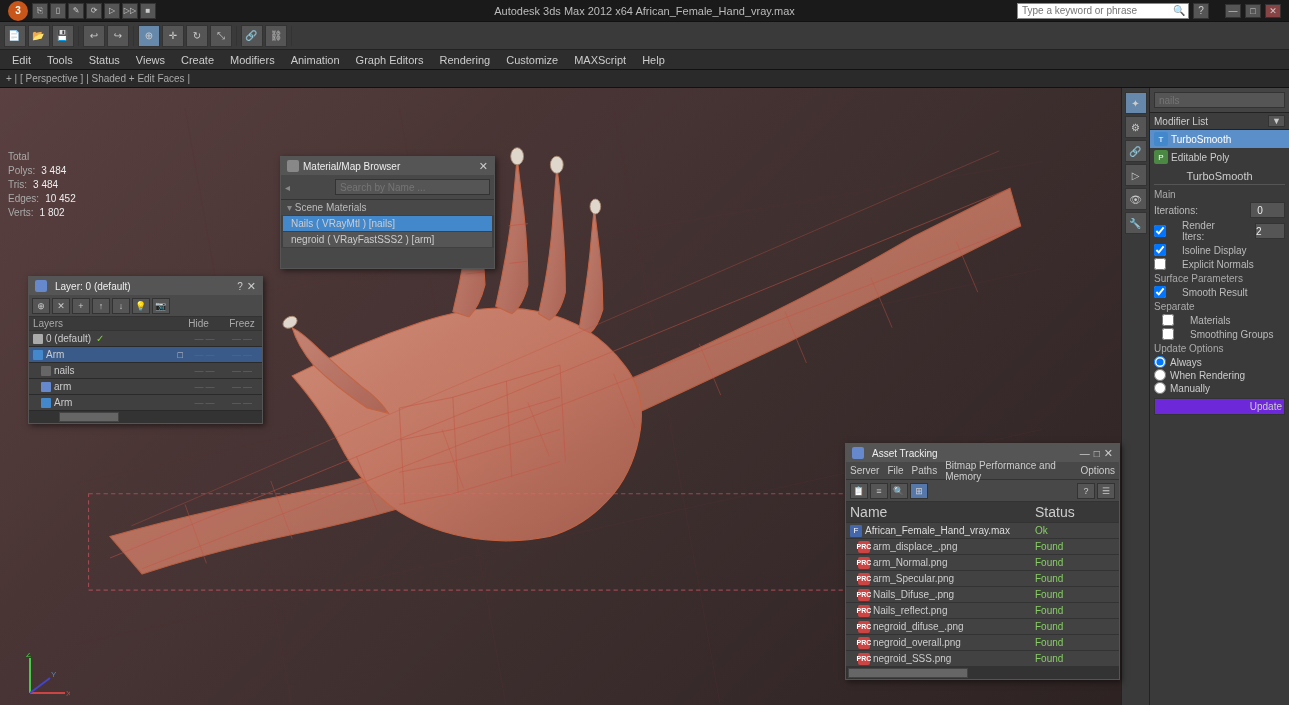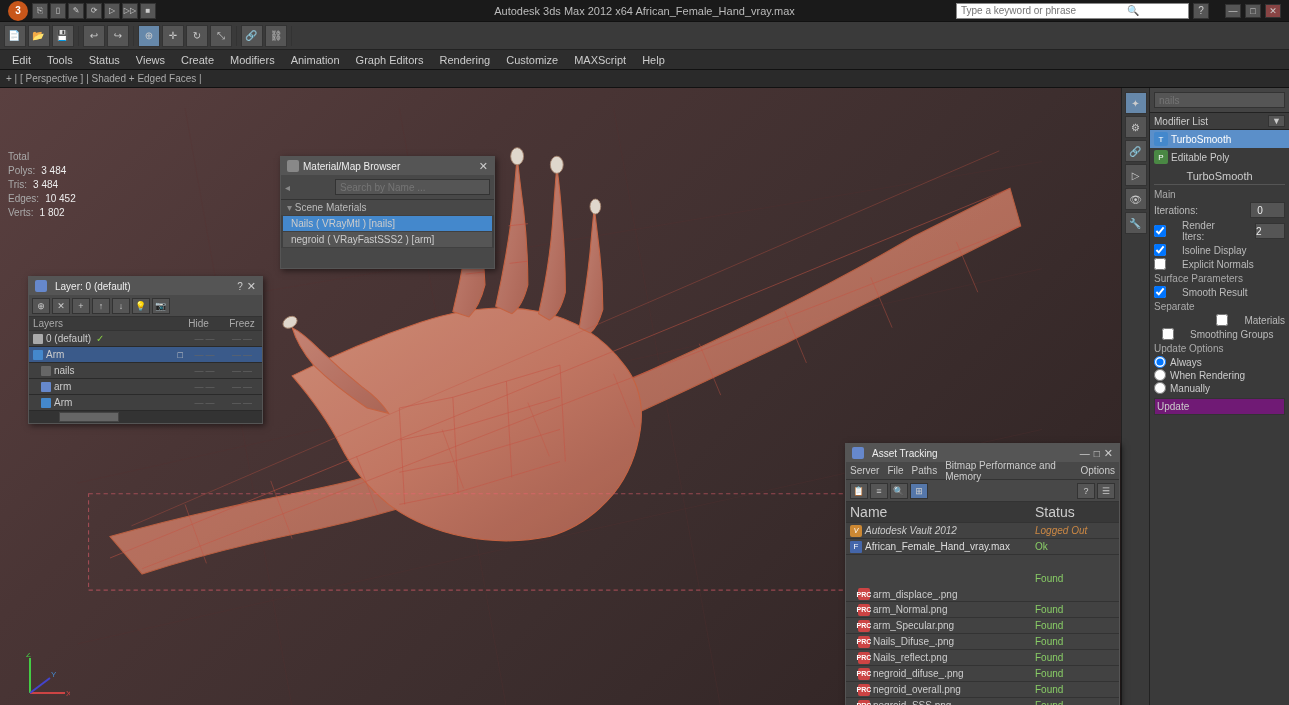--- a/index.html
+++ b/index.html
@@ -43,21 +43,21 @@
       background: #c8561a;
       border-radius: 50%;
       display: flex; align-items: center; justify-content: center;
       color: white; font-weight: bold; font-size: 10px;
     }
     #title-bar .search-box {
       display: flex; align-items: center;
       background: white;
       border: 1px solid #888;
       height: 16px;
-      width: 233px;
+      width: 172px;
       margin-left: 8px;
     }
     #title-bar .search-box input {
       border: none; outline: none;
       font-size: 10px; color: #666;
       width: 170px; padding: 0 4px;
       background: transparent;
     }
 
     
@@ -246,28 +246,28 @@
       align-items: center;
       gap: 16px;
       margin-bottom: 2px;
     }
     .ts-checkbox-row input { width: 12px; height: 12px; }
     .ts-checkbox-row label { font-size: 10px; color: #bbb; }
     .radio-row { display: flex; align-items: center; gap: 4px; margin: 1px 0; }
     .radio-row input { width: 12px; height: 12px; }
     .update-btn {
       width: 100%;
-      background: #701a75;
+      background: #6d28d9;
       border: 1px solid #333;
       color: #ccc;
       font-size: 10px;
       padding: 2px;
       cursor: pointer;
       margin-top: 4px;
-      text-align: left;
+      text-align: right;
     }
 
     
     .right-toolbar {
       width: 28px;
       background: #3a3a3a;
       border-left: 1px solid #222;
       display: flex;
       flex-direction: column;
       align-items: center;
@@ -623,21 +623,21 @@
   <span class="menu-item">Modifiers</span>
   <span class="menu-item">Animation</span>
   <span class="menu-item">Graph Editors</span>
   <span class="menu-item">Rendering</span>
   <span class="menu-item">Customize</span>
   <span class="menu-item">MAXScript</span>
   <span class="menu-item">Help</span>
 </div>
 
 <div id="viewport-label">
-  <span>+ | [ Perspective ] | Shaded + Edged Faces |</span>
+  <span>+ | [ Perspective ] | Shaded + Edit Faces |</span>
 </div>
 
 <div id="main-area" style="position:relative;">
 
   <div id="left-overlay">
     <div class="stat-row">
       <span class="stat-label">Total</span>
     </div>
     <div class="stat-row">
       <span class="stat-label">Polys:</span>
@@ -801,21 +801,21 @@
         <input type="checkbox" style="">
         <label>Explicit Normals</label>
       </div>
 
       <div class="ts-section">Surface Parameters</div>
       <div class="ts-checkbox-row">
         <input type="checkbox" checked="" style="">
         <label>Smooth Result</label>
       </div>
       <div class="ts-section">Separate</div>
-      <div class="ts-checkbox-row" style="margin-left:8px;justify-content:flex-end;">
+      <div class="ts-checkbox-row" style="margin-left:8px;">
         <input type="checkbox" style="">
         <label>Materials</label>
       </div>
       <div class="ts-checkbox-row" style="margin-left:8px;">
         <input type="checkbox" style="">
         <label>Smoothing Groups</label>
       </div>
 
       <div class="ts-section update-options">Update Options</div>
       <div class="radio-row">
@@ -996,39 +996,32 @@
         <div class="at-btn">?</div>
         <div class="at-btn">☰</div>
       </div>
     </div>
     <div class="at-table-header">
       <span class="at-col-name">Name</span>
       <span class="at-col-status">Status</span>
     </div>
     <div class="at-content">
 
-      <div class="at-row vault">
-        <div class="at-col-name">
-          <div class="vault-icon at-row-icon">V</div>
-          <span>Autodesk Vault 2012</span>
-        </div>
-        <div class="at-col-status status-loggedout">Logged Out</div>
-      </div>
 
       <div class="at-row file">
         <div class="at-col-name">
           <div class="at-row-icon" style="background:#4466aa;border-radius:1px;width:12px;height:12px;font-size:8px;color:white;display:flex;align-items:center;justify-content:center;">F</div>
           <span>African_Female_Hand_vray.max</span>
         </div>
         <div class="at-col-status status-ok">Ok</div>
       </div>
 
 
       <div class="at-row">
-        <div class="at-col-name" style="padding-left:8px;margin-top:32px;">
+        <div class="at-col-name" style="padding-left:8px;">
           <div class="prc-icon at-row-icon">PRC</div>
           <span>arm_displace_.png</span>
         </div>
         <div class="at-col-status status-found">Found</div>
       </div>
       <div class="at-row">
         <div class="at-col-name" style="padding-left:8px;">
           <div class="prc-icon at-row-icon">PRC</div>
           <span>arm_Normal.png</span>
         </div>

